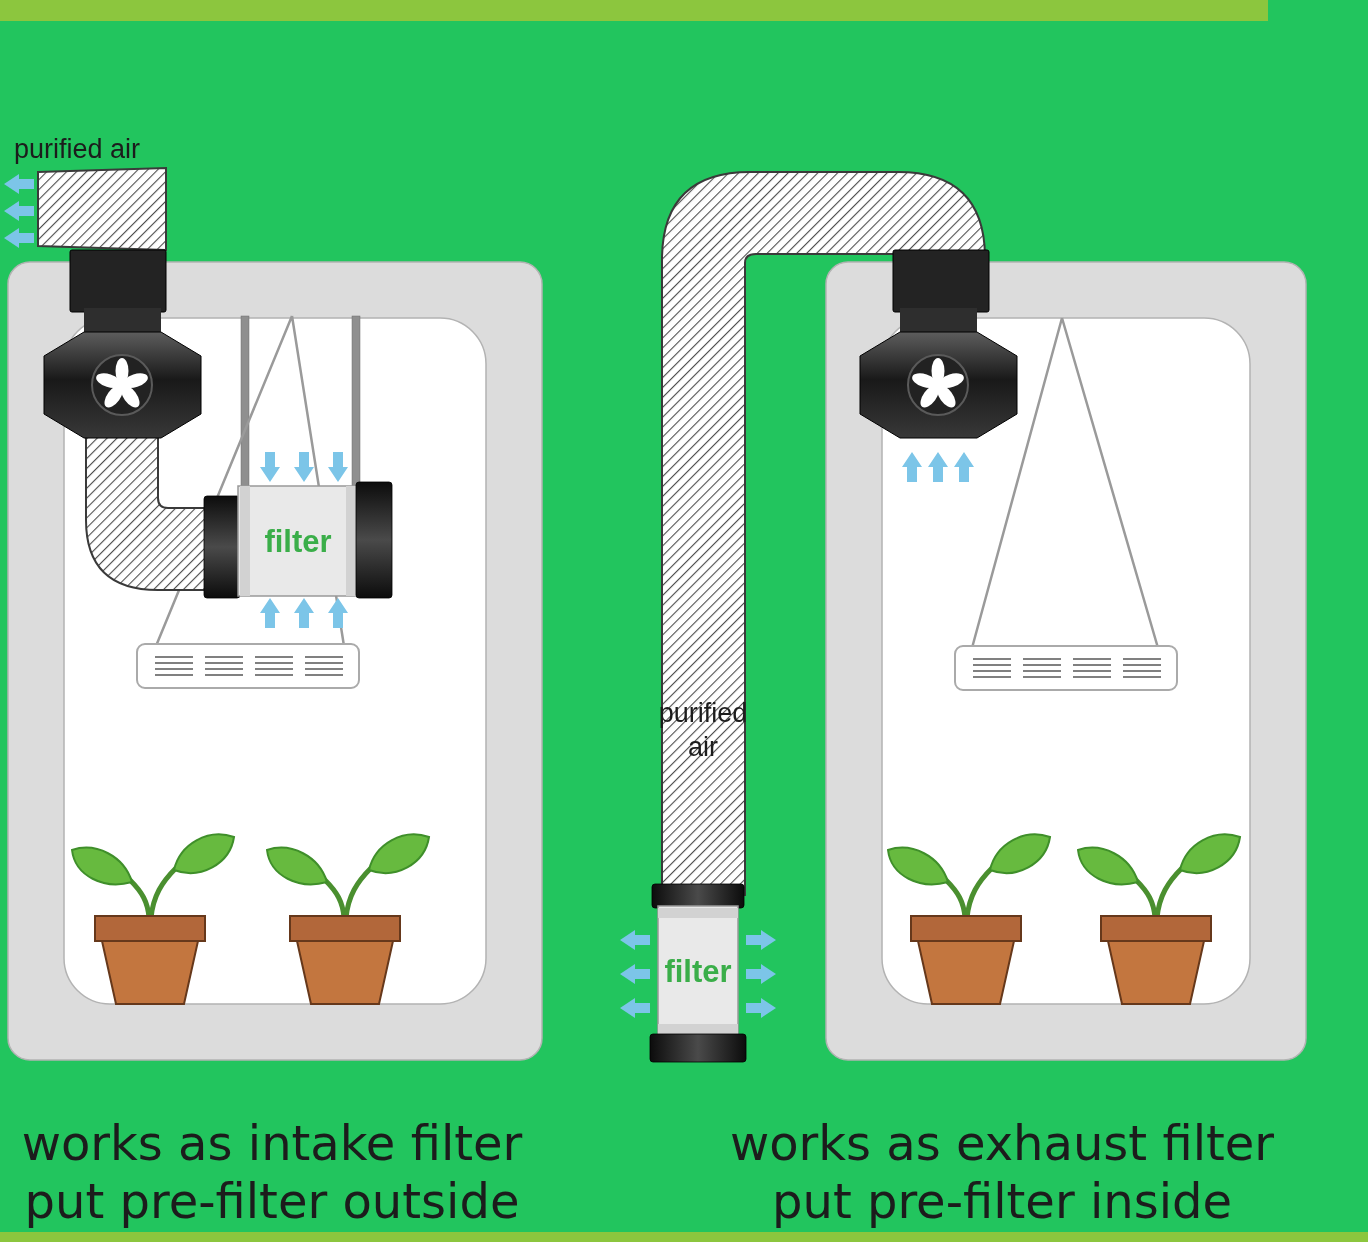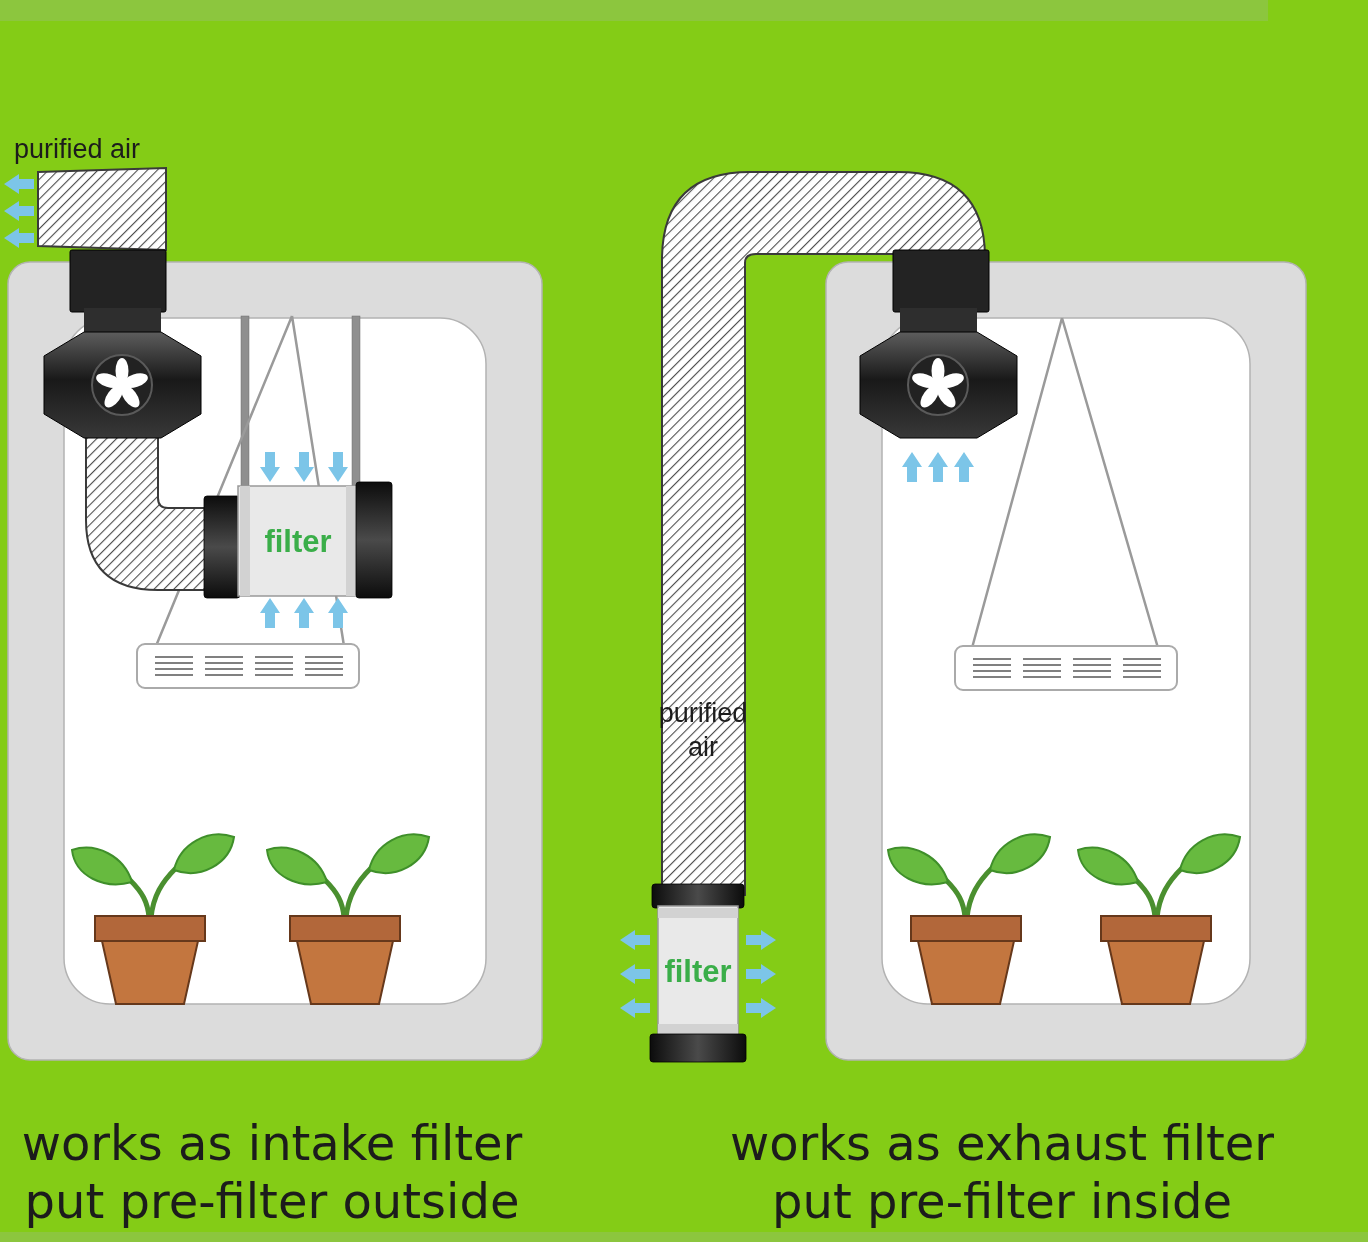--- a/index.html
+++ b/index.html
@@ -1,16 +1,16 @@
 <!DOCTYPE html>
 <html><head>
 <meta charset="utf-8">
 <style>
   html,body { margin:0; padding:0; background:#ffffff; }
-  .figure-wrap { width:1368px; height:1242px; position:relative; background:#84cc16; }
+  .figure-wrap { width:1368px; height:1242px; position:relative; background:#22c55e; }
   svg { display:block; }
   text { font-family:"Liberation Sans", sans-serif; }
   .caption { font-size:48px; fill:#1c1c1c; font-family:"DejaVu Sans","Liberation Sans",sans-serif; }
   .small-label { font-size:27px; fill:#1c1c1c; }
   .filter-label { font-size:31px; font-weight:bold; }
 </style>
 </head>
 <body>
 
 <div class="figure-wrap">

